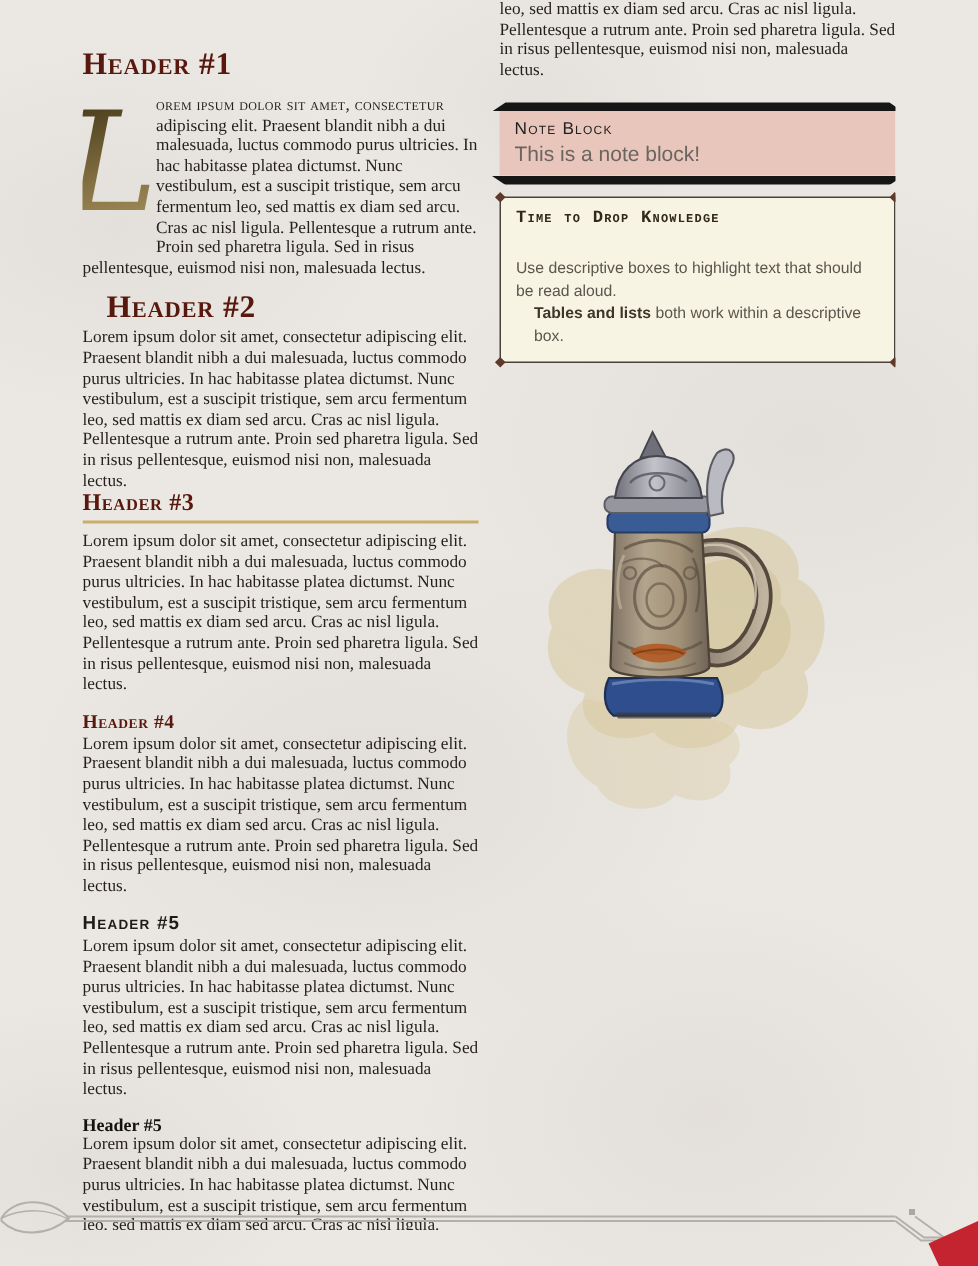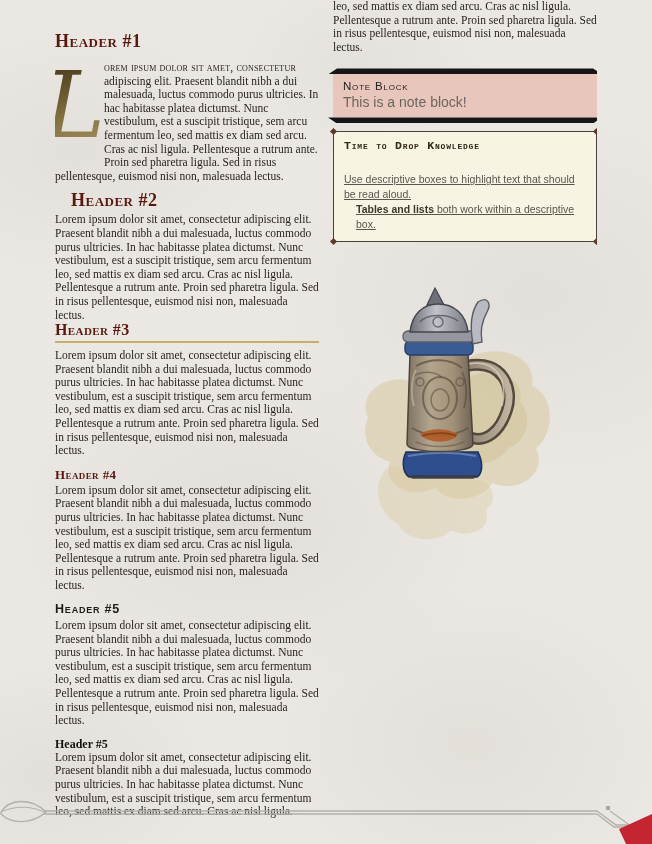--- a/index.html
+++ b/index.html
@@ -23,21 +23,21 @@
     position:absolute; top:0; left:55px; width:542px; height:820px;
     display:flex; gap:14px; overflow:hidden;
   }
   .col{ width:264px; }
   .col-left{ padding-top:32px; }
   .col-right{ }
 
   
   .h-big{
     font-family:"Liberation Serif", serif; font-variant:small-caps;
-    font-weight:700; color:#58180d; font-size:18px; line-height:1;
+    font-weight:700; color:#58180d; font-size:21px; line-height:1;
     letter-spacing:0.5px;
   }
   h1.h-big{ margin-bottom:11px; }
   h2.h-big{ margin-top:8px; margin-bottom:4px;margin-left:16px; }
   h3.h-mid{
     font-family:"Liberation Serif", serif; font-variant:small-caps;
     font-weight:700; color:#58180d; font-size:16px; line-height:1;
     margin-top:0; padding-bottom:3px; margin-bottom:6px;
     border-bottom:2px solid #c9ad6a; letter-spacing:0.4px;
   }
@@ -103,21 +103,21 @@
   }
   .dot-tl{ top:-3px; left:-3px; } .dot-tr{ top:-3px; right:-3px; }
   .dot-bl{ bottom:-3px; left:-3px; } .dot-br{ bottom:-3px; right:-3px; }
   .desc-title{
     font-family:Liberation Mono, monospace; font-variant:small-caps;
     font-weight:700; font-size:11.5px; color:#33291b; letter-spacing:0.8px;
     margin-bottom:20px;
   }
   .desc-text{
     font-family:"Liberation Sans", sans-serif; font-size:10.5px;
-    line-height:15px; color:#5a554d;text-decoration:underline;
+    line-height:15px; color:#5a554d;
   }
   .desc-line2{ padding-left:12px; }
   .desc-bold{ font-weight:700; color:#3c362c;text-align:center; }
 
   
   .stein-wrap{ position:absolute; left:350px; top:286px; width:260px; height:300px; }
 
   
   .footer-art{ position:absolute; left:0; bottom:0; width:652px; height:52px; }
 </style>

